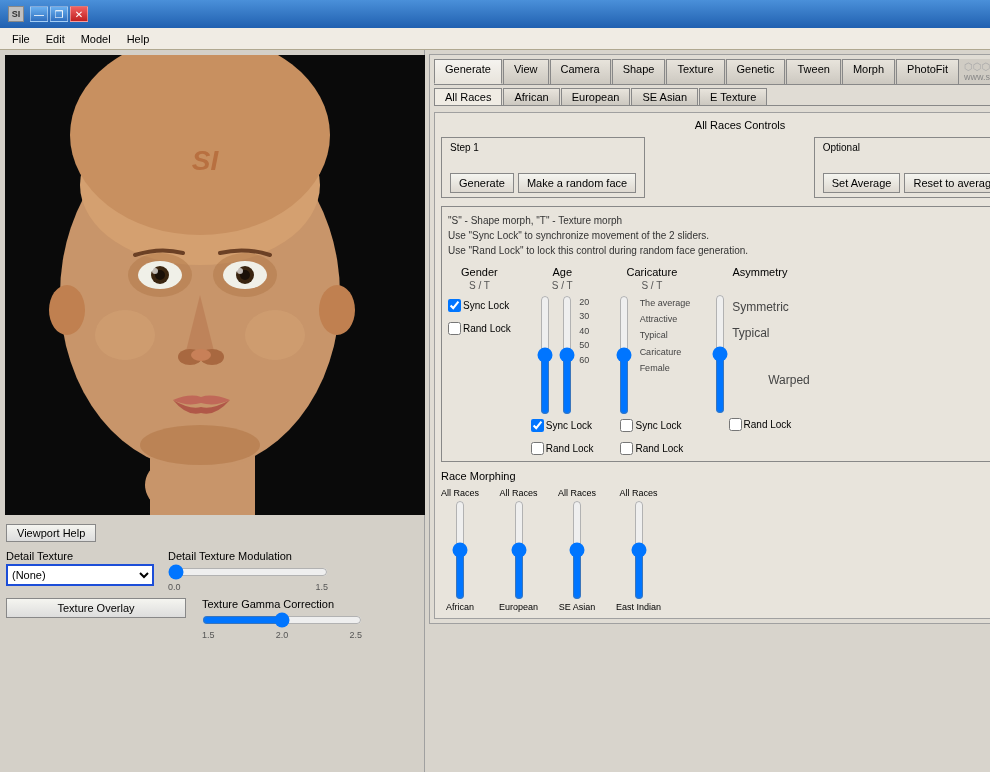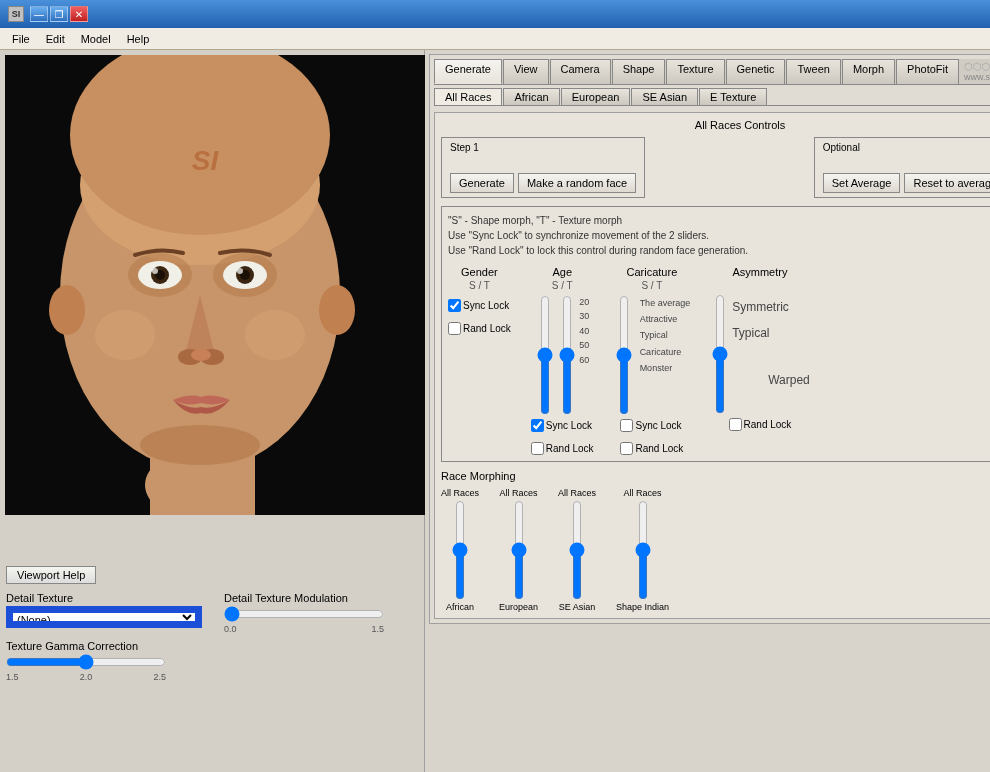--- a/index.html
+++ b/index.html
@@ -70,44 +70,43 @@
       margin: 5px;
       background: #000;
       position: relative;
       overflow: hidden;
     }
     
     .face-svg { width: 100%; height: 100%; }
     
     .viewport-controls {
       padding: 4px 6px;
-      margin-top: 42px;
     }
     
     .viewport-help-btn {
       border: 1px solid #888;
       background: linear-gradient(to bottom, #f5f5f0, #ddd);
       padding: 2px 10px;
       cursor: pointer;
       font-size: 11px;
     }
     
     .bottom-controls {
       padding: 4px 6px;
     }
     
     .control-label {
       font-size: 11px;
       margin-bottom: 2px;
     }
     
     .select-control {
-      width: 196px;
+      width: 148px;
       height: 22px;
-      border: 7px solid #1d4ed8;
+      border: 2px solid #1d4ed8;
       background: white;
       font-size: 11px;
     }
     
     .slider-section {
       margin-left: 10px;
     }
     
     .slider-marks {
       display: flex;
@@ -444,38 +443,39 @@
         <ellipse cx="332" cy="255" rx="18" ry="25" fill="#c08050"></ellipse>
       </svg>
     </div>
 
     <div class="viewport-controls">
       <button class="viewport-help-btn">Viewport Help</button>
     </div>
 
     <div class="bottom-controls">
 
-      <div style="display:flex; gap:12px; align-items:flex-start; margin-bottom:6px;">
+      <div style="display:flex; gap:4px; align-items:flex-start; margin-bottom:6px;">
         <div>
           <div class="control-label">Detail Texture</div>
           <select class="select-control">
             <option>(None)</option>
           </select>
         </div>
         <div class="slider-section">
           <div class="control-label">Detail Texture Modulation</div>
           <input type="range" min="0" max="15" value="0" style="width: 160px;">
           <div class="slider-marks">
             <span>0.0</span>
             <span>1.5</span>
           </div>
         </div>
       </div>
 
       <div style="display:flex; gap:16px; align-items:flex-start; margin-bottom:4px;">
+        <button class="texture-overlay-btn">Texture Overlay</button>
         <div>
           <div class="control-label">Texture Gamma Correction</div>
           <input type="range" min="15" max="25" value="20" style="width: 160px;">
           <div class="slider-marks">
             <span>1.5</span>
             <span>2.0</span>
             <span>2.5</span>
           </div>
         </div>
       </div>
@@ -585,21 +585,21 @@
             <div class="slider-group">
               <div class="slider-group-title">Caricature</div>
               <div class="slider-group-subtitle">S / T</div>
               <div style="display:flex; gap:6px; align-items:flex-start;">
                 <input type="range" orient="vertical" style="writing-mode: vertical-lr; direction: rtl; width: 20px; height: 120px; cursor: pointer;" value="50">
                 <div class="caricature-labels">
                   <div>The average</div>
                   <div>Attractive</div>
                   <div>Typical</div>
                   <div>Caricature</div>
-                  <div>Monster</div>
+                  <div>Female</div>
                 </div>
               </div>
               <div class="checkbox-col" style="margin-top:4px;">
                 <label style="font-size:10px; display:flex; align-items:center; gap:2px;">
                   <input type="checkbox" style="">
                   <span>Sync Lock</span>
                 </label>
                 <label style="font-size:10px; display:flex; align-items:center; gap:2px;">
                   <input type="checkbox" style="">
                   <span>Rand Lock</span>
@@ -647,21 +647,21 @@
 
             <div class="race-slider-group">
               <div class="race-label-top">All Races</div>
               <input type="range" orient="vertical" style="writing-mode: vertical-lr; direction: rtl; width: 20px; height: 100px; cursor: pointer;" value="50">
               <div class="race-label-bottom">SE Asian</div>
             </div>
 
             <div class="race-slider-group">
               <div class="race-label-top">All Races</div>
               <input type="range" orient="vertical" style="writing-mode: vertical-lr; direction: rtl; width: 20px; height: 100px; cursor: pointer;" value="50">
-              <div class="race-label-bottom">Shape Indian</div>
+              <div class="race-label-bottom">East Indian</div>
             </div>
 
           </div>
         </div>
 
       </div>
     </div>
   </div>
 </div>
 

